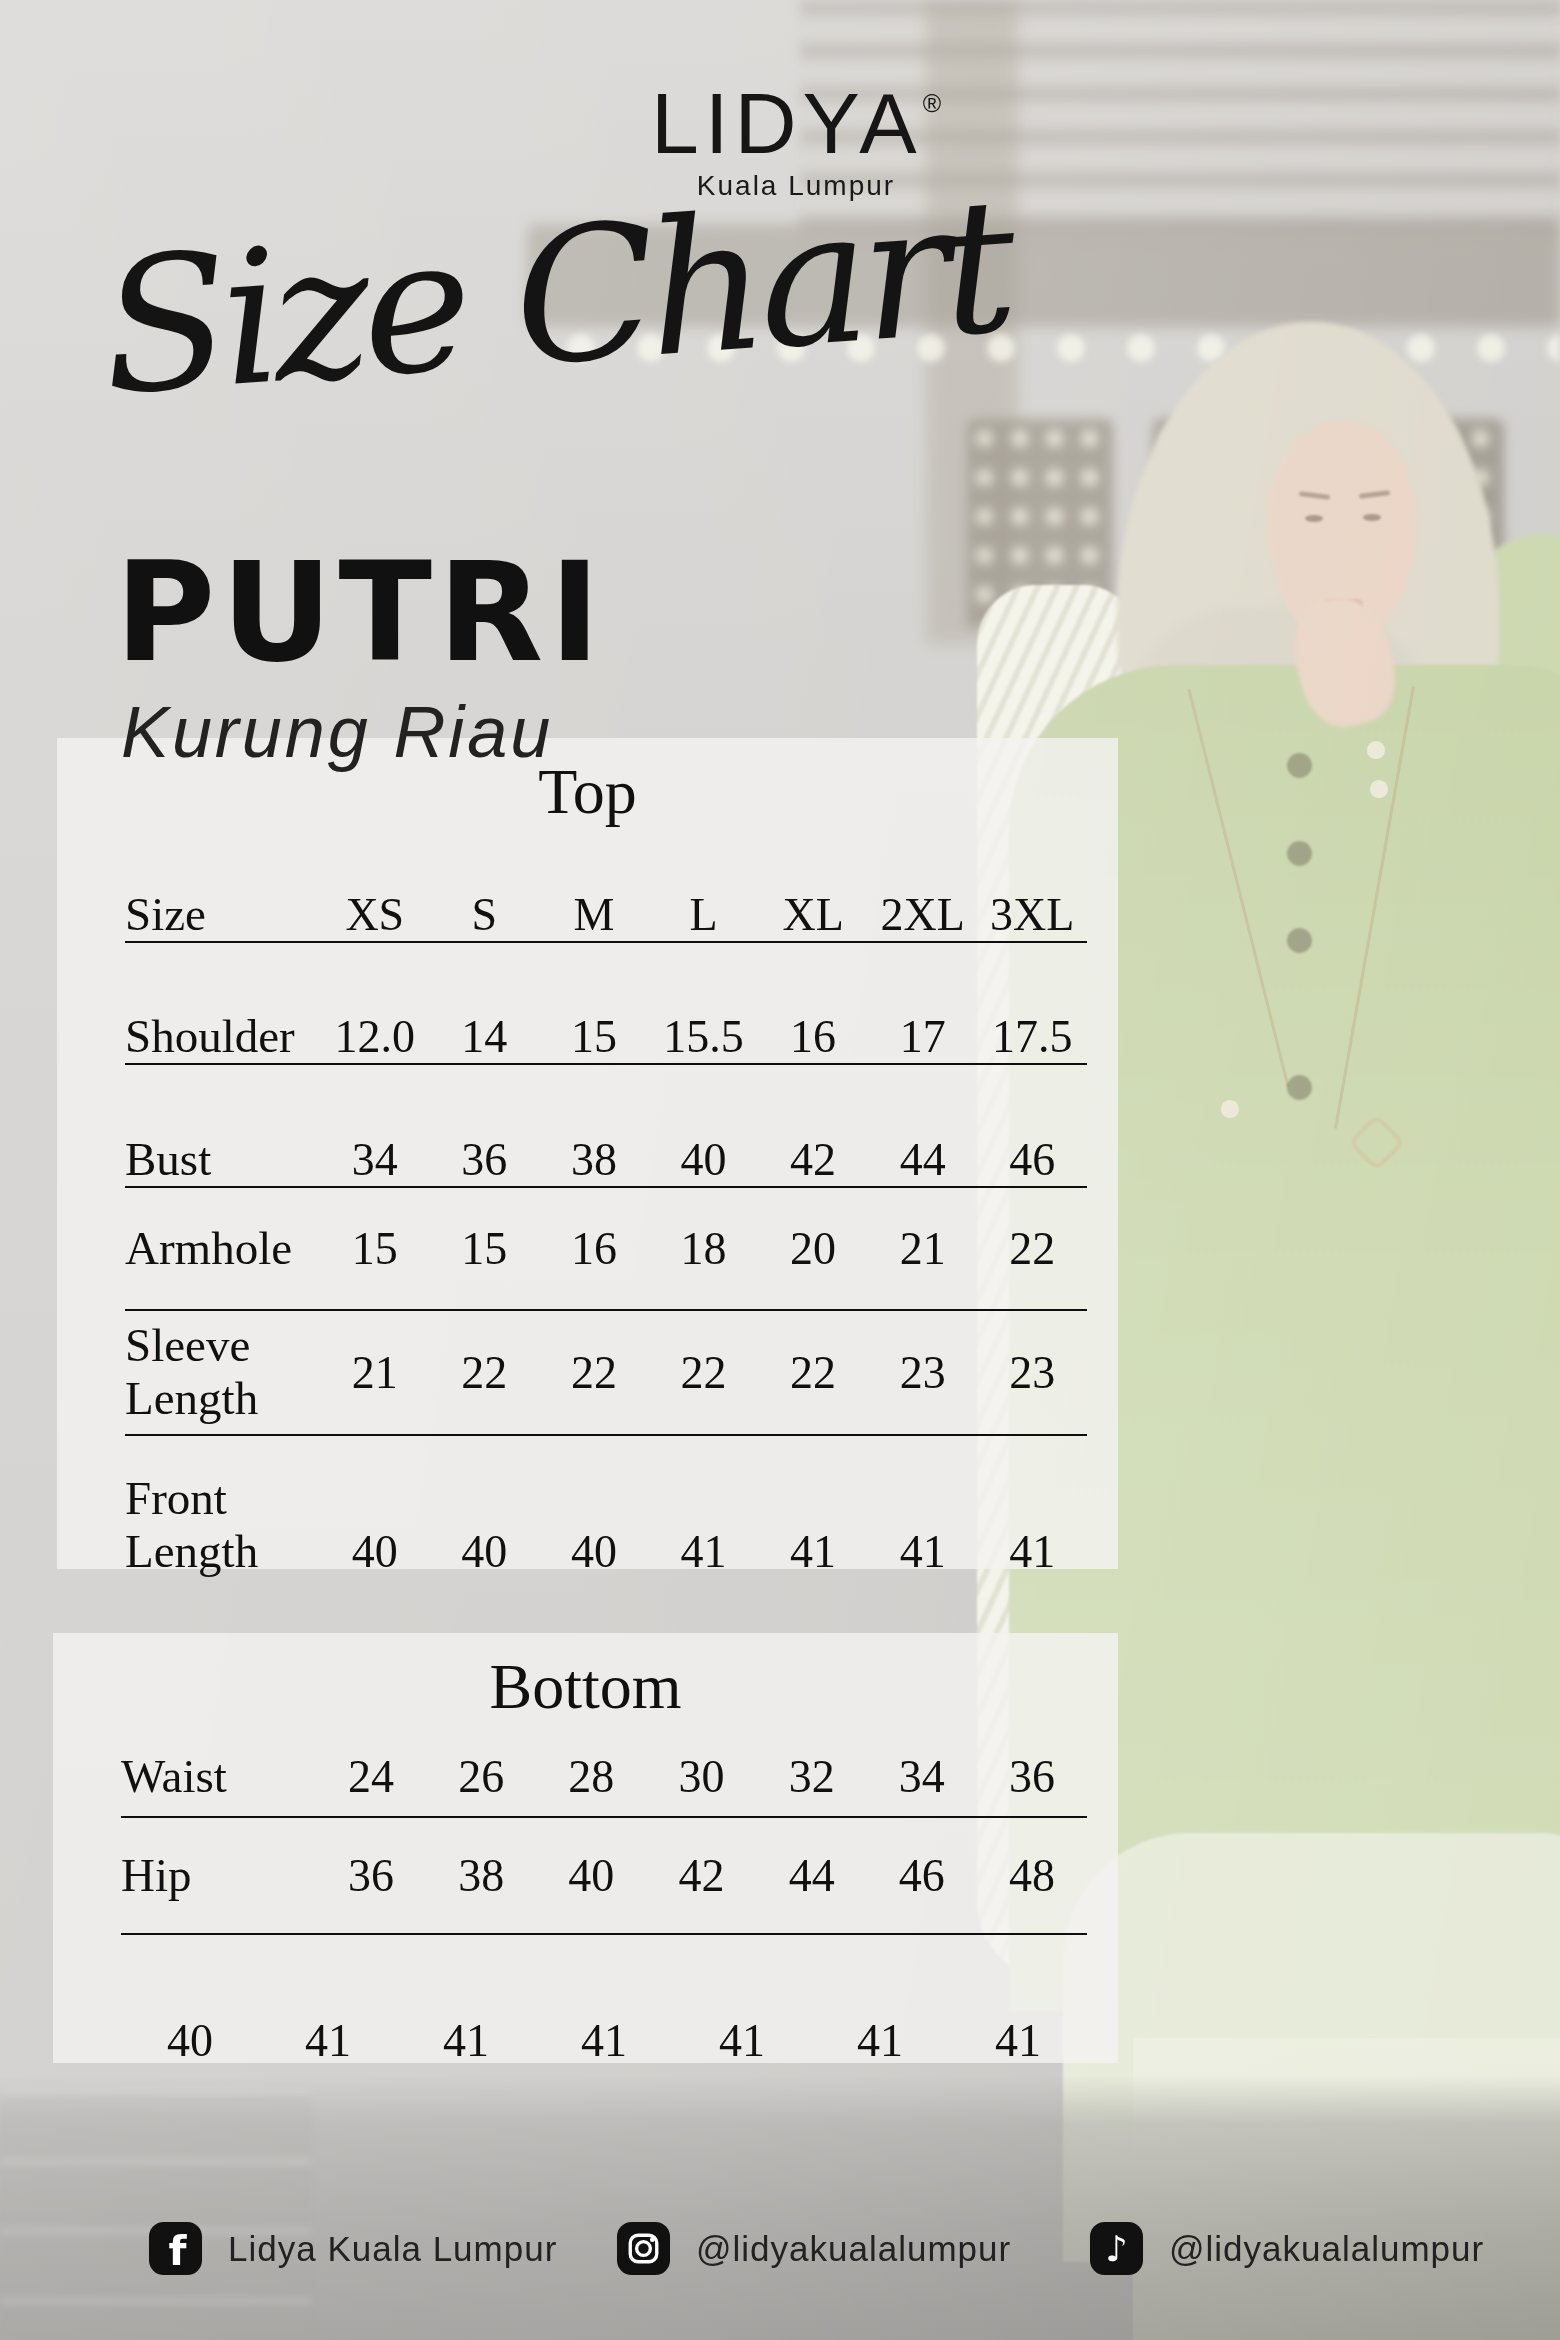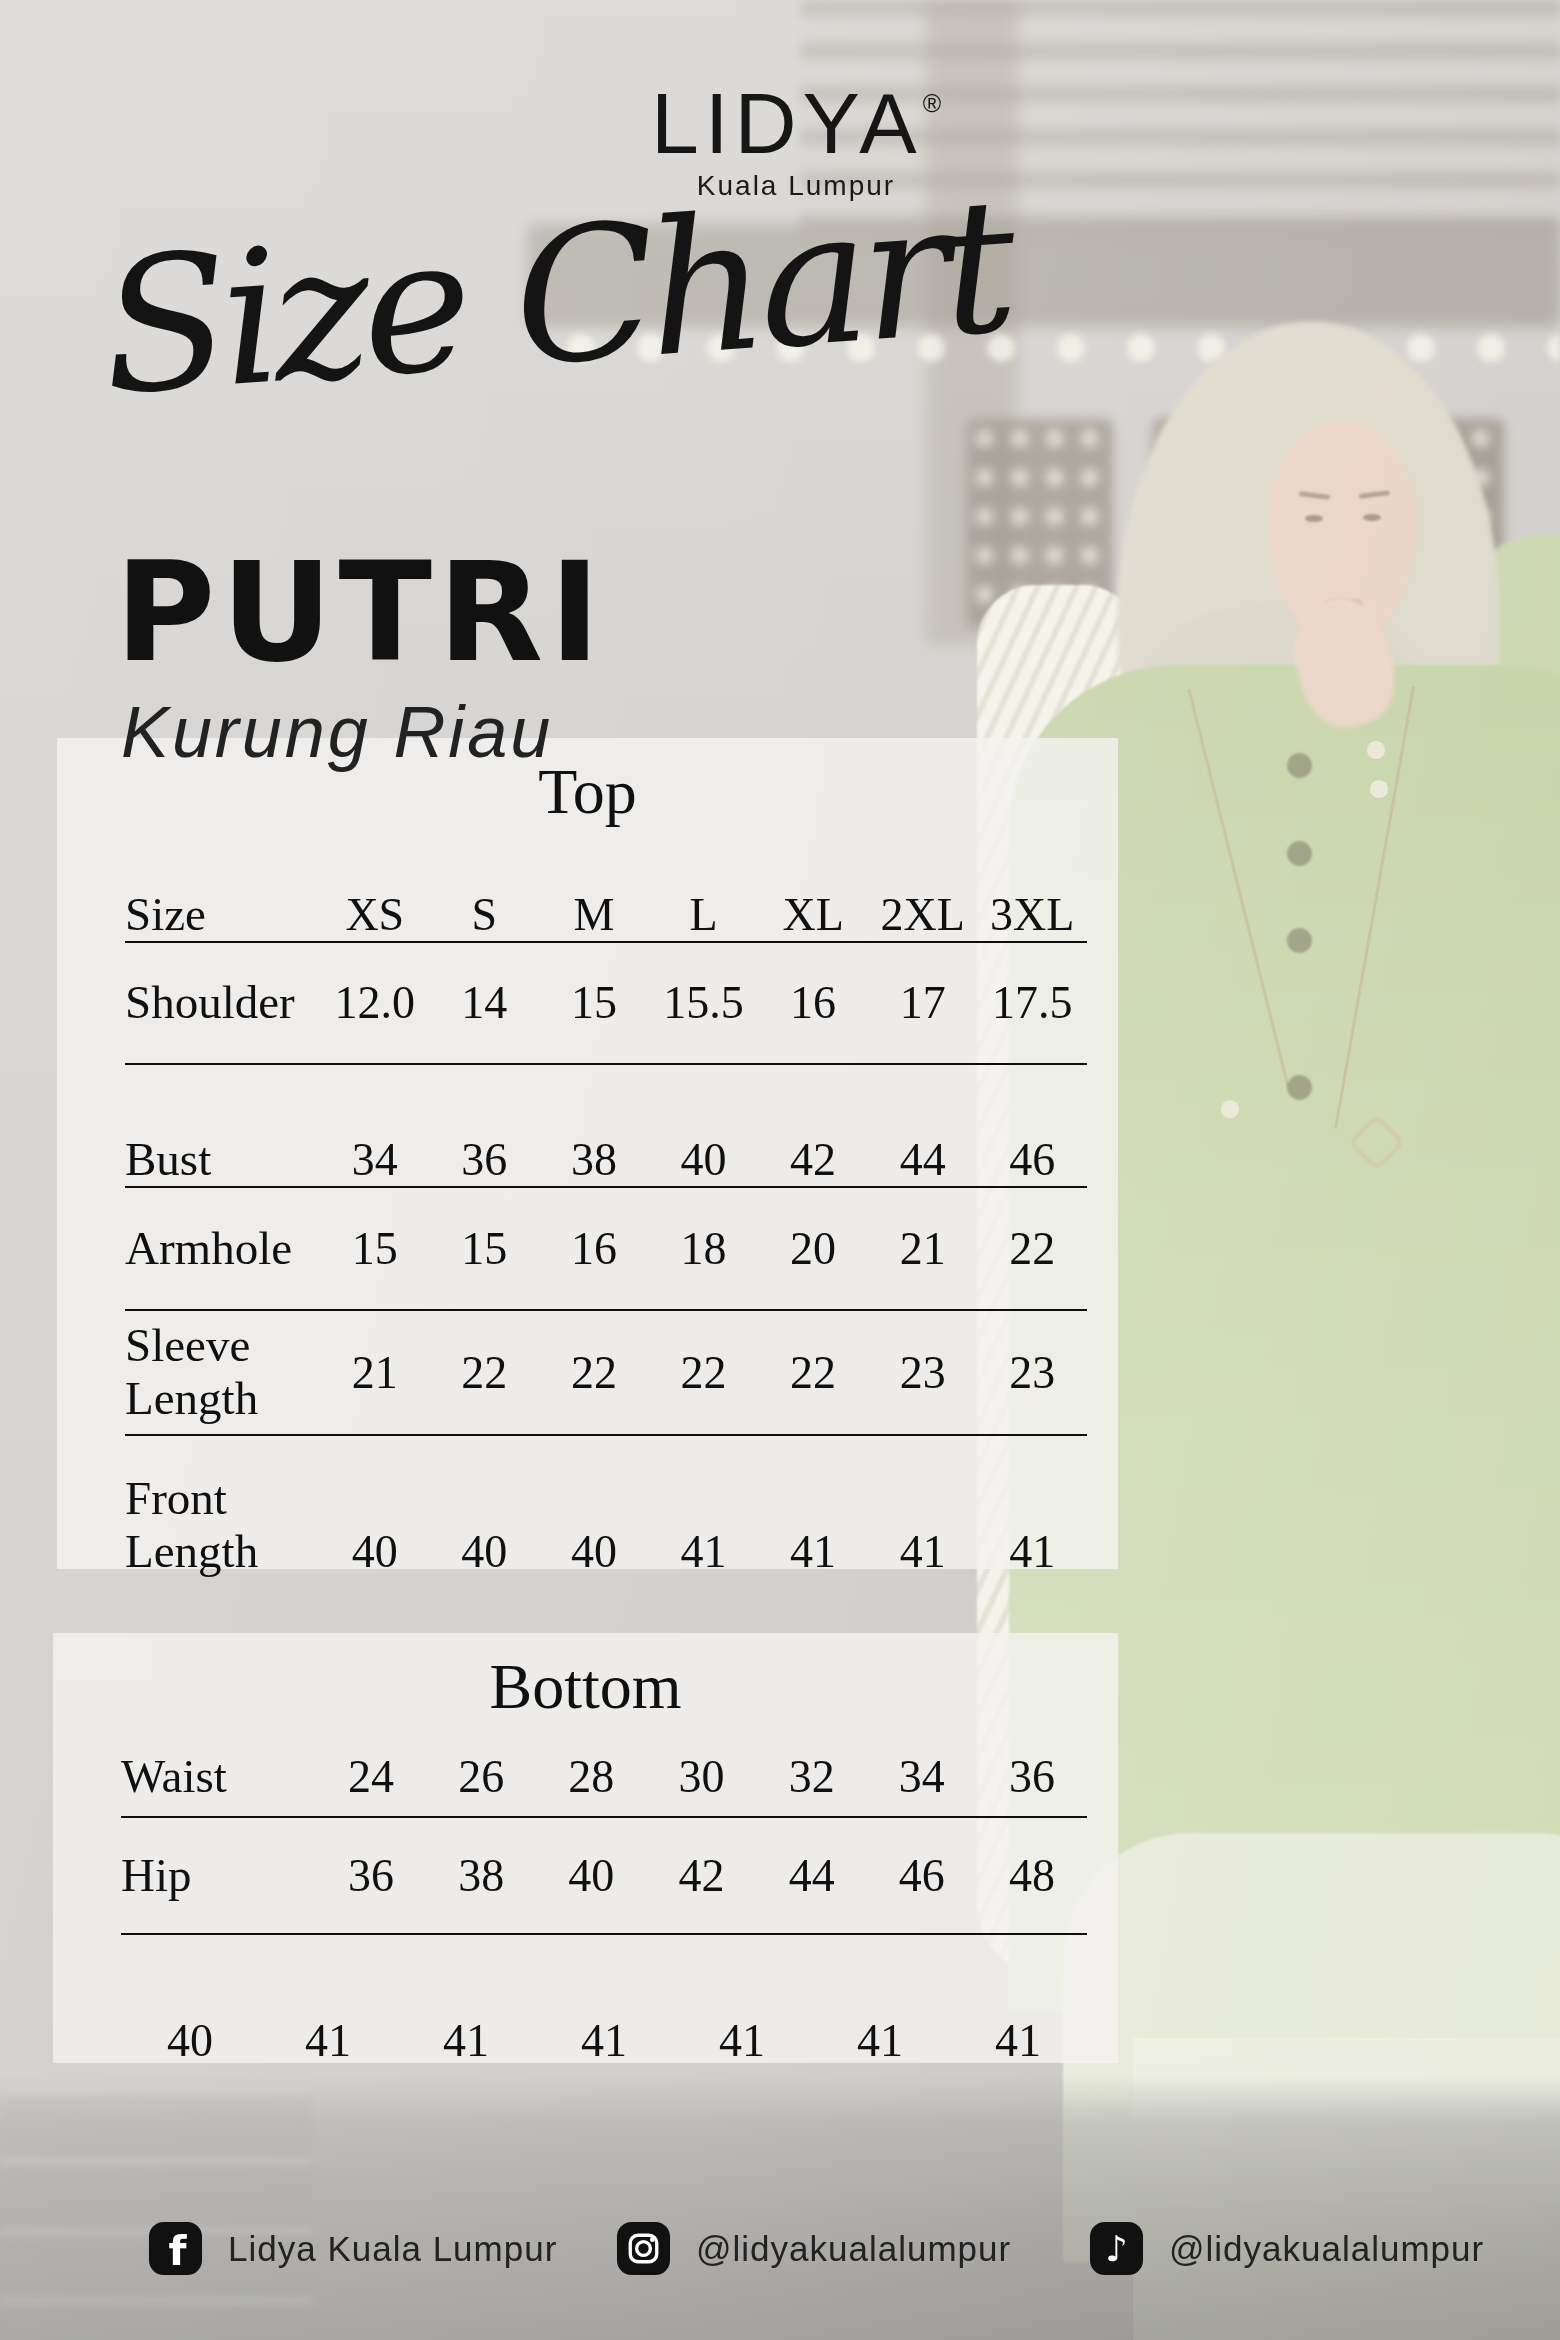--- a/index.html
+++ b/index.html
@@ -97,21 +97,21 @@
   .panel-top{left:57px;top:738px;width:1061px;height:831px;}
   .panel-bottom{left:53px;top:1633px;width:1065px;height:430px;}
   .tbl-title{text-align:center;font-family:"Liberation Serif", serif;
     font-size:64px;line-height:1;margin-top:21.5px;color:#101010;}
   .tbl{margin:27px 31px 0 68px;font-family:"Liberation Serif", serif;color:#101010;}
   .panel-bottom .tbl{margin-top:17.6px;}
   .row{display:flex;align-items:center;border-bottom:2.9px solid #0e0e0e;}
   .row.last{border-bottom:none;align-items:flex-end;}
   .lbl{width:195px;font-size:47px;line-height:1.12;}
   .val{flex:1;text-align:center;font-size:46px;}
-  .h-size{height:90px;align-items:flex-end;} .h1{height:120px;} .h2{height:121px;align-items:flex-end;} .h3{height:121px;}
+  .h-size{height:90px;align-items:flex-end;} .h1{height:120px;align-items:flex-end;} .h2{height:121px;align-items:flex-end;} .h3{height:121px;}
   .h4{height:123px;} .h5{height:142px;}
   .hb1{height:80px;} .hb2{height:115px;} .hb3{height:132px;}
   .social{position:absolute;top:2221px;display:flex;align-items:center;gap:25px;z-index:6;}
   .s1{left:148px;} .s2{left:616px;} .s3{left:1089px;}
   .social-handle{font-size:35px;letter-spacing:1px;color:#222;white-space:nowrap;}
   .icon{width:55px;height:55px;display:block;}
 </style>
 </head>
 <body>
 

